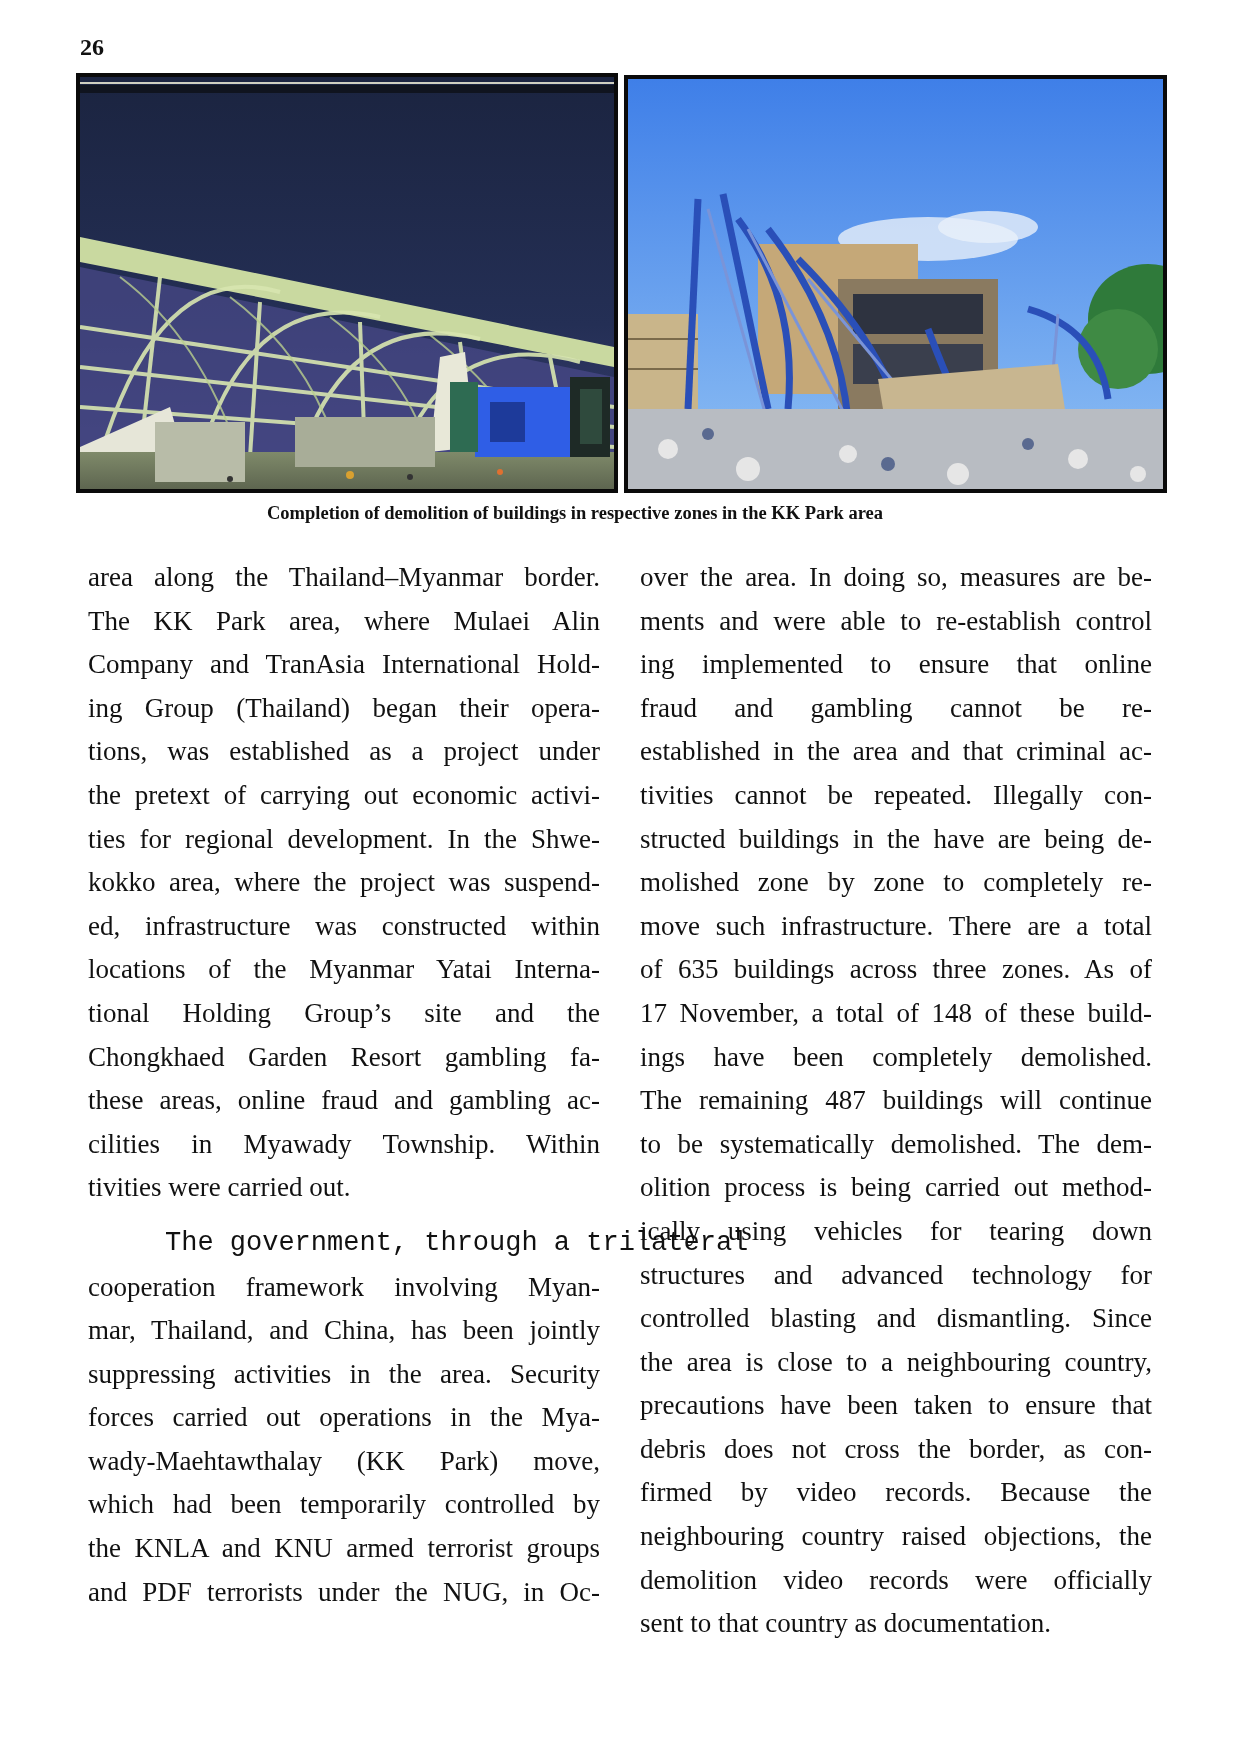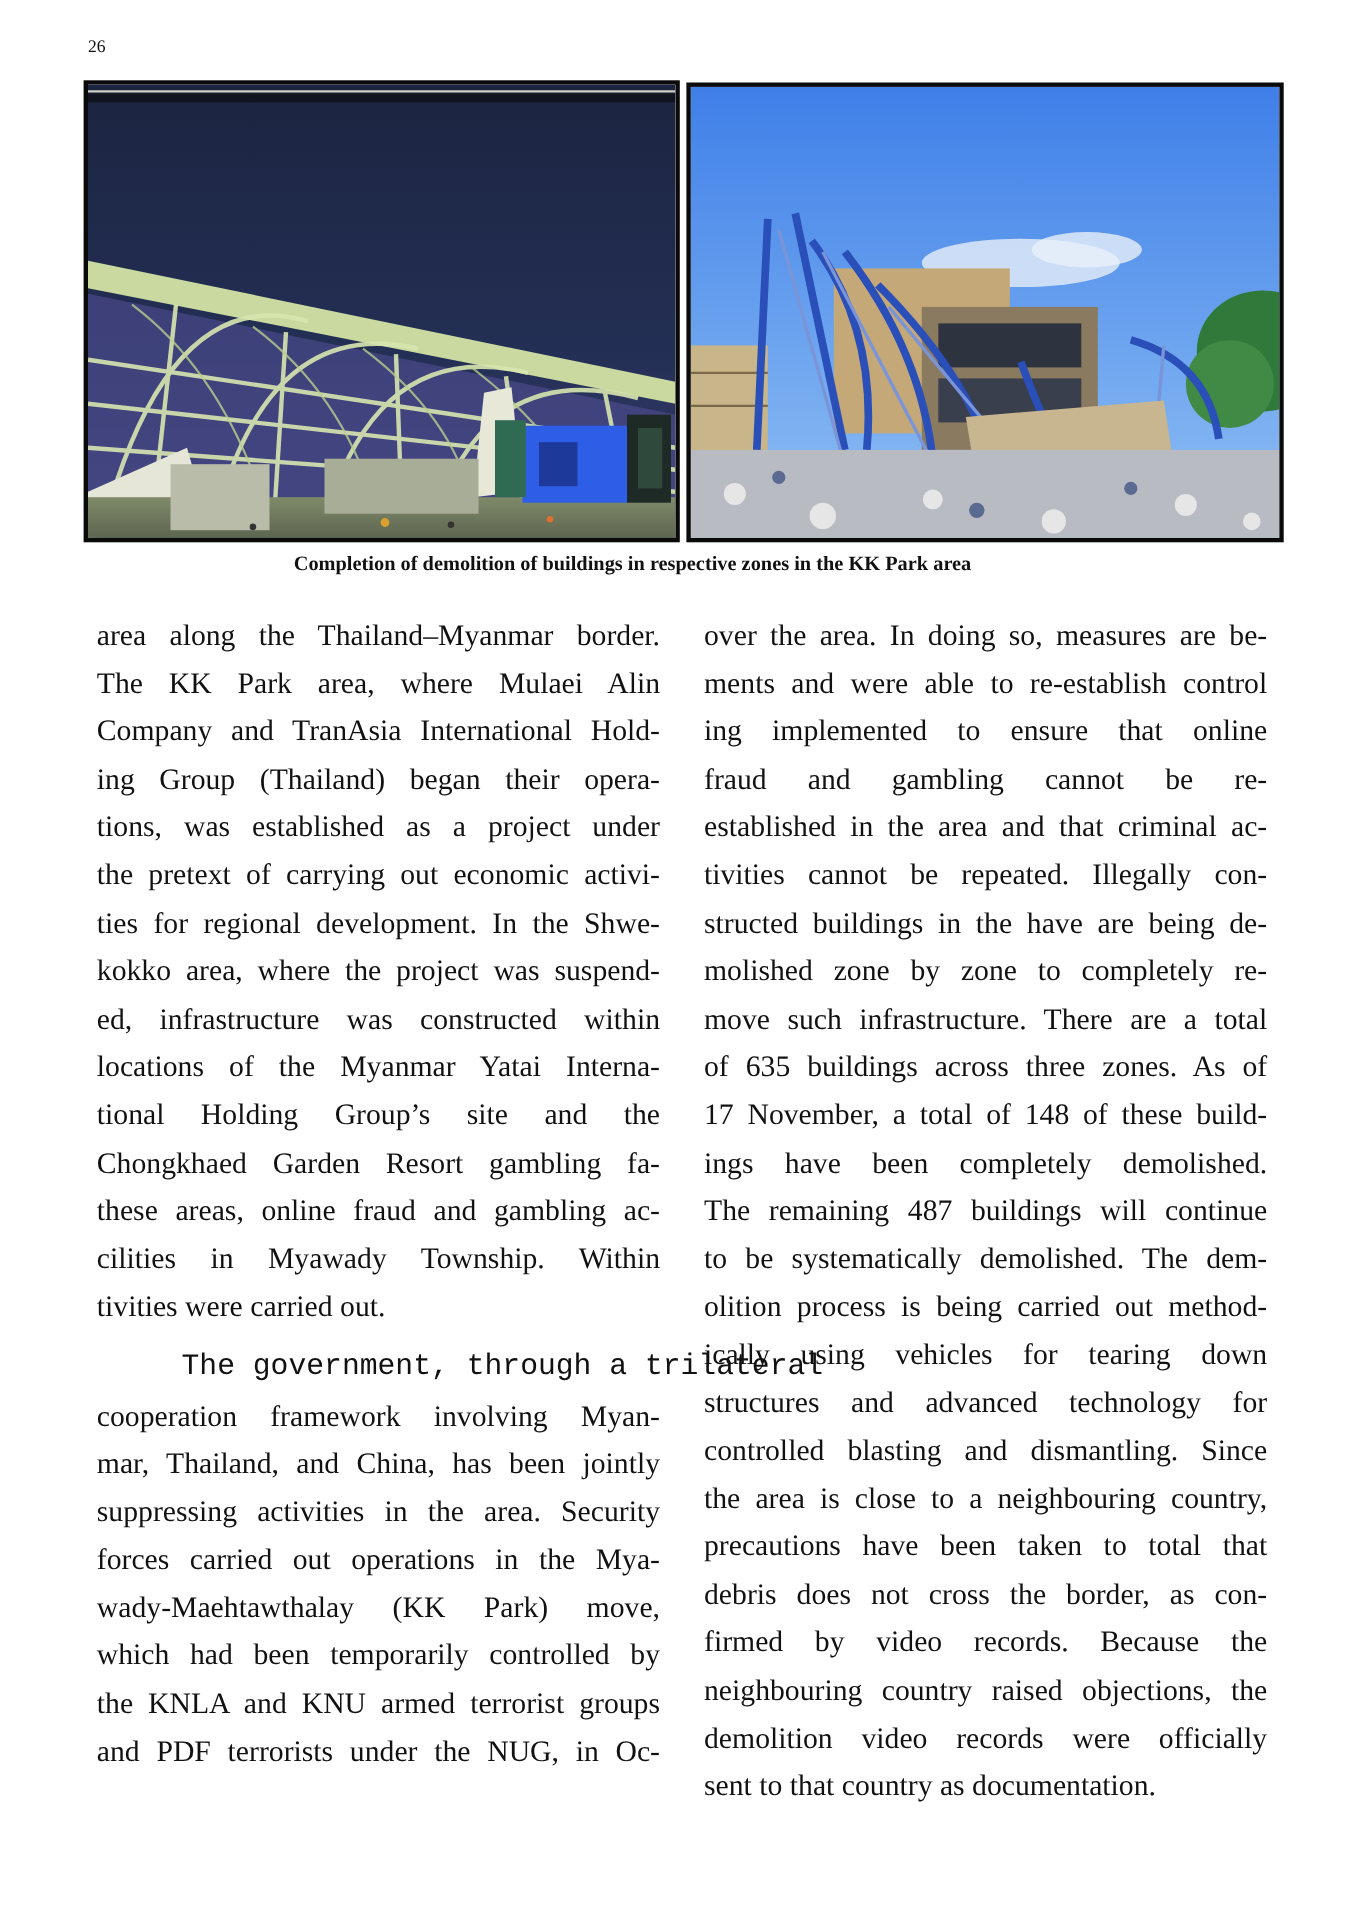--- a/index.html
+++ b/index.html
@@ -2,21 +2,21 @@
 <html><head>
 <meta charset="utf-8">
 <style>
   html, body { margin: 0; padding: 0; background: #ffffff; }
   body {
     width: 1241px; height: 1755px; position: relative; overflow: hidden;
     font-family: "Liberation Serif", "DejaVu Serif", serif; color: #111;
   }
   .page-number {
     position: absolute; left: 80px; top: 34px;
-    font-family: "Liberation Serif", serif; font-weight: normal; font-size: 16px;
+    font-family: "Liberation Serif", serif; font-weight: bold; font-size: 24px;
   }
   .photo {
     position: absolute; box-sizing: border-box; border: 4px solid #0a0a0a; overflow: hidden;
   }
   #photo-left { left: 76px; top: 73px; width: 542px; height: 420px; }
   #photo-right { left: 624px; top: 75px; width: 543px; height: 418px; }
   .photo svg { display: block; width: 100%; height: 100%; }
   .caption {
     position: absolute; left: 0; width: 1150px; top: 503px; text-align: center;
     font-family: "Liberation Serif", serif; font-weight: bold; font-size: 18.5px;
@@ -208,19 +208,19 @@
   <span class="line">of 635 buildings across three zones. As of</span>
   <span class="line">17 November, a total of 148 of these build-</span>
   <span class="line">ings have been completely demolished.</span>
   <span class="line">The remaining 487 buildings will continue</span>
   <span class="line">to be systematically demolished. The dem-</span>
   <span class="line">olition process is being carried out method-</span>
   <span class="line">ically using vehicles for tearing down</span>
   <span class="line">structures and advanced technology for</span>
   <span class="line">controlled blasting and dismantling. Since</span>
   <span class="line">the area is close to a neighbouring country,</span>
-  <span class="line">precautions have been taken to total that</span>
+  <span class="line">precautions have been taken to ensure that</span>
   <span class="line">debris does not cross the border, as con-</span>
   <span class="line">firmed by video records. Because the</span>
   <span class="line">neighbouring country raised objections, the</span>
   <span class="line">demolition video records were officially</span>
   <span class="line last">sent to that country as documentation.</span>
 </div>
 
 </body></html>

